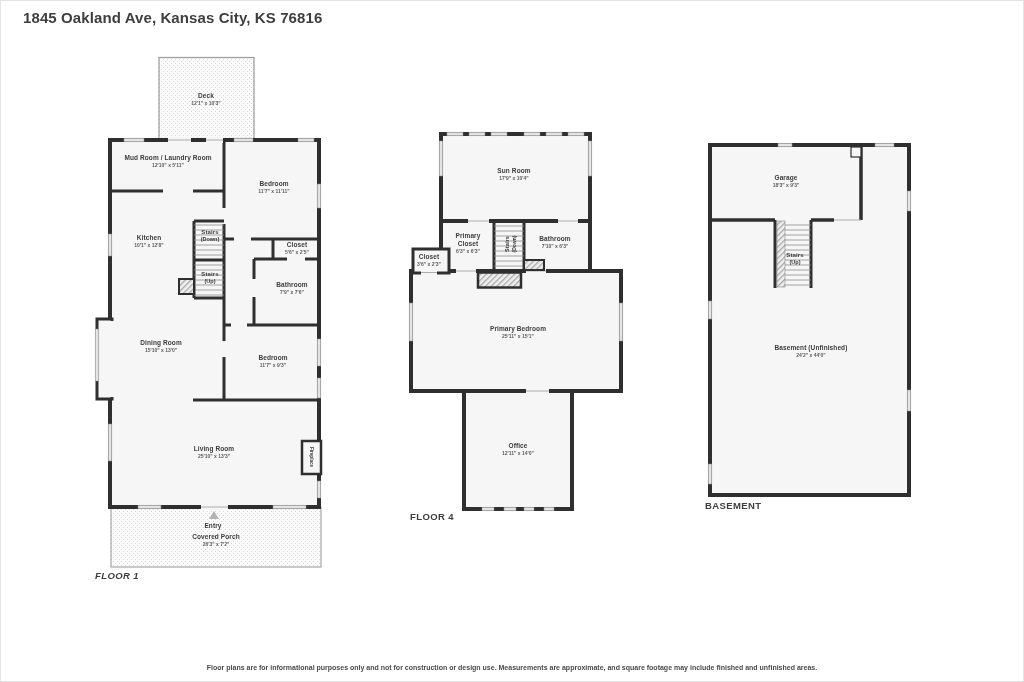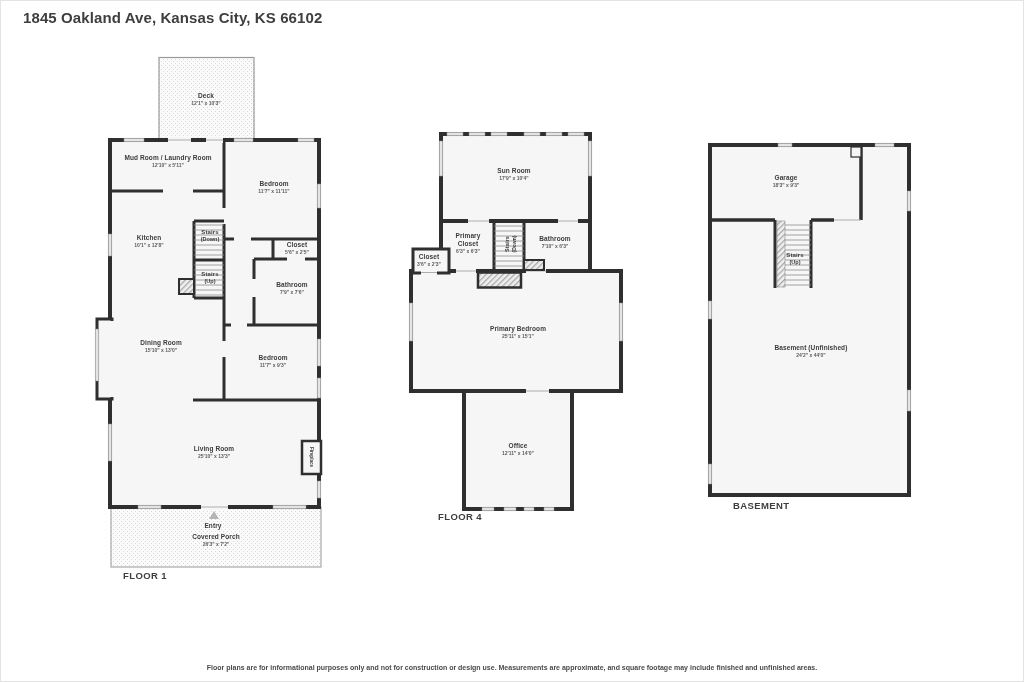--- a/index.html
+++ b/index.html
@@ -1,37 +1,37 @@
 <!DOCTYPE html>
 <html><head>
 <meta charset="utf-8">
 <style>
   html,body{margin:0;padding:0;background:#fff;}
   #page{position:relative;width:1024px;height:682px;background:#ffffff;border:1px solid #e3e3e3;box-sizing:border-box;overflow:hidden;font-family:"Liberation Sans",sans-serif;}
   .page-title{position:absolute;left:22px;top:8px;font-size:15px;font-weight:700;color:#3e3e3e;letter-spacing:.1px;}
-  .floor-title{position:absolute;font-size:9.5px;font-weight:700;color:#3e3e3e;letter-spacing:.4px;margin-left:28px;}
+  .floor-title{position:absolute;font-size:9.5px;font-weight:700;color:#3e3e3e;letter-spacing:.4px;}
   .room-label{position:absolute;transform:translateX(-50%);text-align:center;color:#3c3c3c;z-index:5;}
   .room-name{font-size:6.5px;font-weight:700;line-height:8px;white-space:nowrap;letter-spacing:.1px;}
   .room-dims{font-size:5px;font-weight:600;line-height:7px;color:#5d5d5d;white-space:nowrap;}
   .room-label.wrap .room-name{white-space:normal;width:46px;margin:0 auto;}
   .room-label.stairs .room-name{font-size:6px;}
   .room-label.stairs .room-dims{font-size:5.5px;font-weight:700;color:#3c3c3c;}
   .v-label{position:absolute;text-align:center;color:#3c3c3c;transform:translate(-50%,-50%) rotate(-90deg);z-index:5;}
   .v-label .room-name{font-size:5.5px;}
   .v-label .room-dims{font-size:5px;font-weight:700;color:#3c3c3c;}
   .fireplace-label{position:absolute;transform:translate(-50%,-50%) rotate(90deg);font-size:4.6px;font-weight:700;color:#3c3c3c;white-space:nowrap;z-index:5;}
   .footer-note{position:absolute;left:0;top:663px;width:100%;text-align:center;font-size:7px;font-weight:600;color:#4a4a4a;}
   svg{position:absolute;}
 </style>
 </head>
 <body>
 
 <div id="page">
 
-  <div class="page-title">1845 Oakland Ave, Kansas City, KS 66102</div>
+  <div class="page-title">1845 Oakland Ave, Kansas City, KS 76816</div>
 
   <svg width="240" height="540" viewBox="0 0 240 540" style="left:90px;top:50px;">
     <defs>
       <pattern id="dotpat" width="4" height="4" patternUnits="userSpaceOnUse">
         <rect width="4" height="4" fill="#fbfbfb"></rect>
         <rect x="0" y="0" width="1" height="1" fill="#d7d7d7"></rect>
         <rect x="2" y="2" width="1" height="1" fill="#d7d7d7"></rect>
       </pattern>
       <pattern id="diagpat" width="4" height="4" patternUnits="userSpaceOnUse" patternTransform="rotate(45)">
         <rect width="4" height="4" fill="#efefef"></rect>
@@ -206,21 +206,21 @@
       <div class="room-dims">25'10" x 13'3"</div>
     </div>
   <div class="fireplace-label" style="left:310px;top:456px;">Fireplace</div>
   <div class="room-label" style="left:212px;top:521px;">
       <div class="room-name">Entry</div>
     </div>
   <div class="room-label" style="left:215px;top:532px;">
       <div class="room-name">Covered Porch</div>
       <div class="room-dims">26'3" x 7'2"</div>
     </div>
-  <div class="floor-title" style="left:94px;top:569px;">FLOOR 1</div>
+  <div class="floor-title" style="left:94px;top:569px;font-style:italic;">FLOOR 1</div>
 
   <div class="room-label" style="left:513px;top:166px;">
       <div class="room-name">Sun Room</div>
       <div class="room-dims">17'9" x 10'4"</div>
     </div>
   <div class="room-label wrap" style="left:467px;top:231px;">
       <div class="room-name">Primary Closet</div>
       <div class="room-dims">6'3" x 6'3"</div>
     </div>
   <div class="v-label" style="left:509px;top:243px;">

